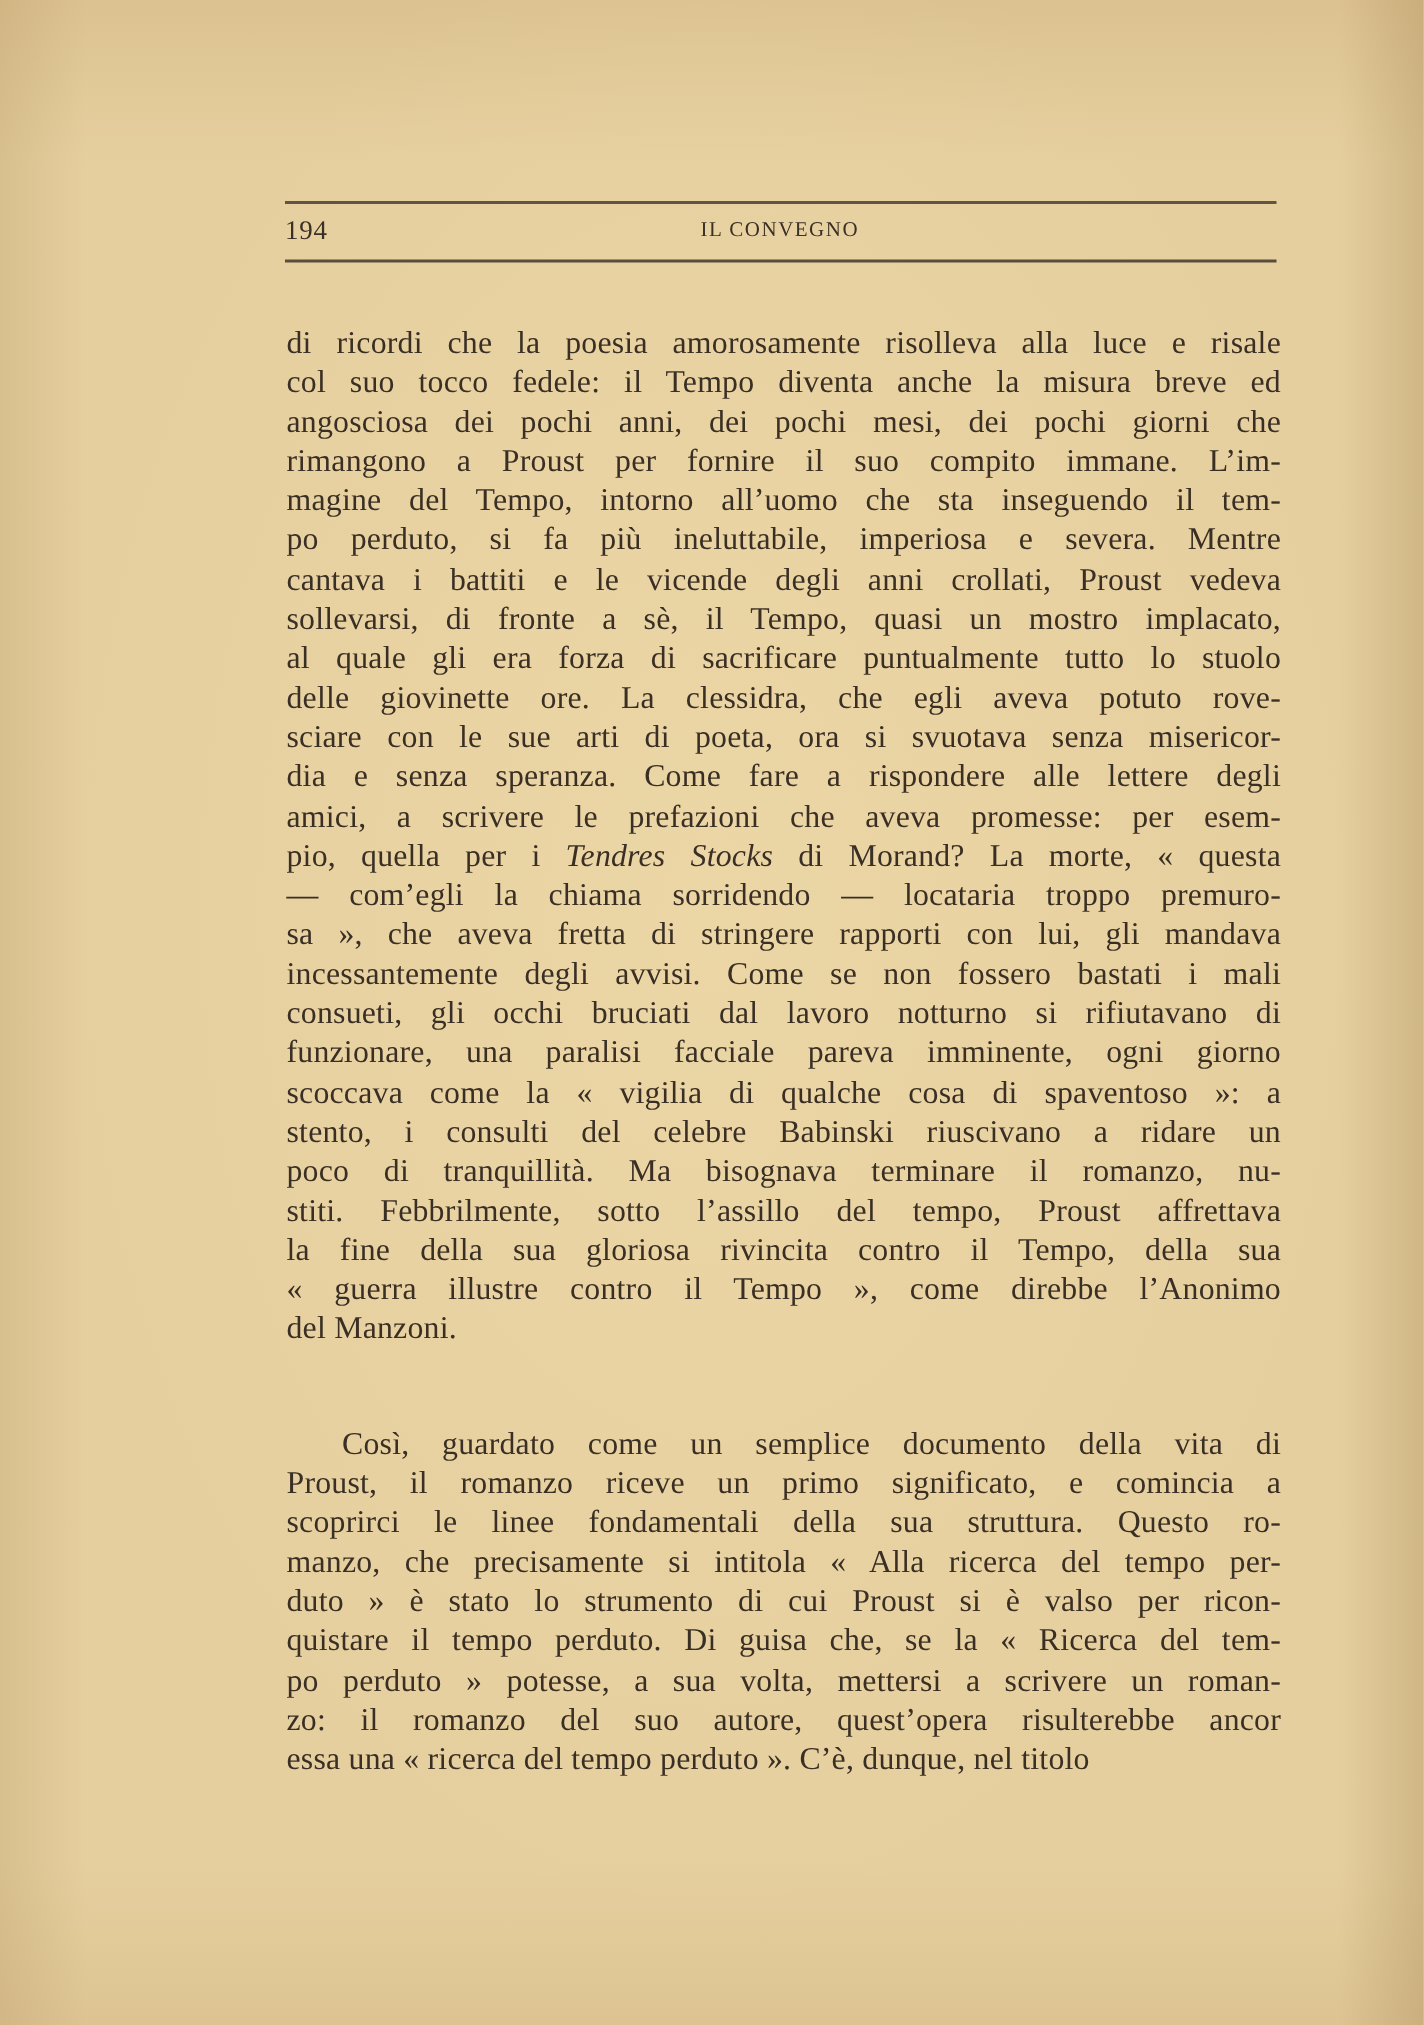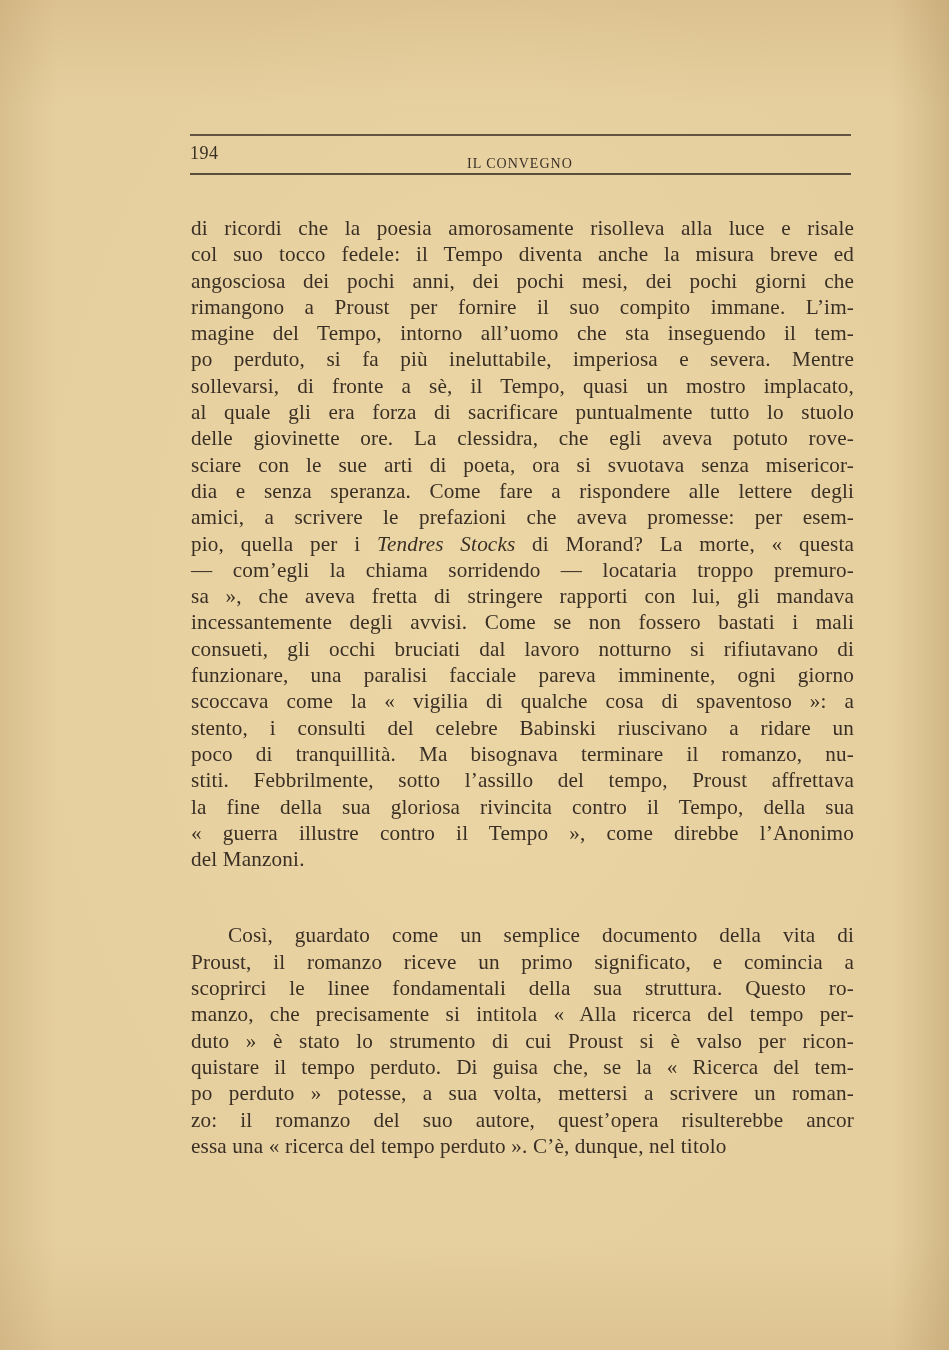--- a/index.html
+++ b/index.html
@@ -48,21 +48,20 @@
     letter-spacing: 0.5px;
     color: #3b3026;
   }
   .journal-title {
     position: absolute;
     left: 277px;
     top: 3px;
     font-size: 14px;
     letter-spacing: 1px;
     color: #3b3026;
-    margin-top: 10px;
   }
   .body-text {
     position: absolute;
     left: 191px;
     top: 203px;
     width: 663px;
     font-family: "Liberation Serif", serif;
     font-size: 21.2px;
     color: #3a2f24;
   }
@@ -102,20 +101,21 @@
   <div class="rule rule-bottom"></div>
 
   <div class="body-text" id="body-text">
       <div>
         <span class="line">di ricordi che la poesia amorosamente risolleva alla luce e risale</span>
         <span class="line">col suo tocco fedele: il Tempo diventa anche la misura breve ed</span>
         <span class="line">angosciosa dei pochi anni, dei pochi mesi, dei pochi giorni che</span>
         <span class="line">rimangono a Proust per fornire il suo compito immane. L’im-</span>
         <span class="line">magine del Tempo, intorno all’uomo che sta inseguendo il tem-</span>
         <span class="line">po perduto, si fa più ineluttabile, imperiosa e severa. Mentre</span>
+        <span class="line">cantava i battiti e le vicende degli anni crollati, Proust vedeva</span>
         <span class="line">sollevarsi, di fronte a sè, il Tempo, quasi un mostro implacato,</span>
         <span class="line">al quale gli era forza di sacrificare puntualmente tutto lo stuolo</span>
         <span class="line">delle giovinette ore. La clessidra, che egli aveva potuto rove-</span>
         <span class="line">sciare con le sue arti di poeta, ora si svuotava senza misericor-</span>
         <span class="line">dia e senza speranza. Come fare a rispondere alle lettere degli</span>
         <span class="line">amici, a scrivere le prefazioni che aveva promesse: per esem-</span>
         <span class="line">pio, quella per i <em>Tendres Stocks</em> di Morand? La morte, « questa</span>
         <span class="line">— com’egli la chiama sorridendo — locataria troppo premuro-</span>
         <span class="line">sa », che aveva fretta di stringere rapporti con lui, gli mandava</span>
         <span class="line">incessantemente degli avvisi. Come se non fossero bastati i mali</span>

